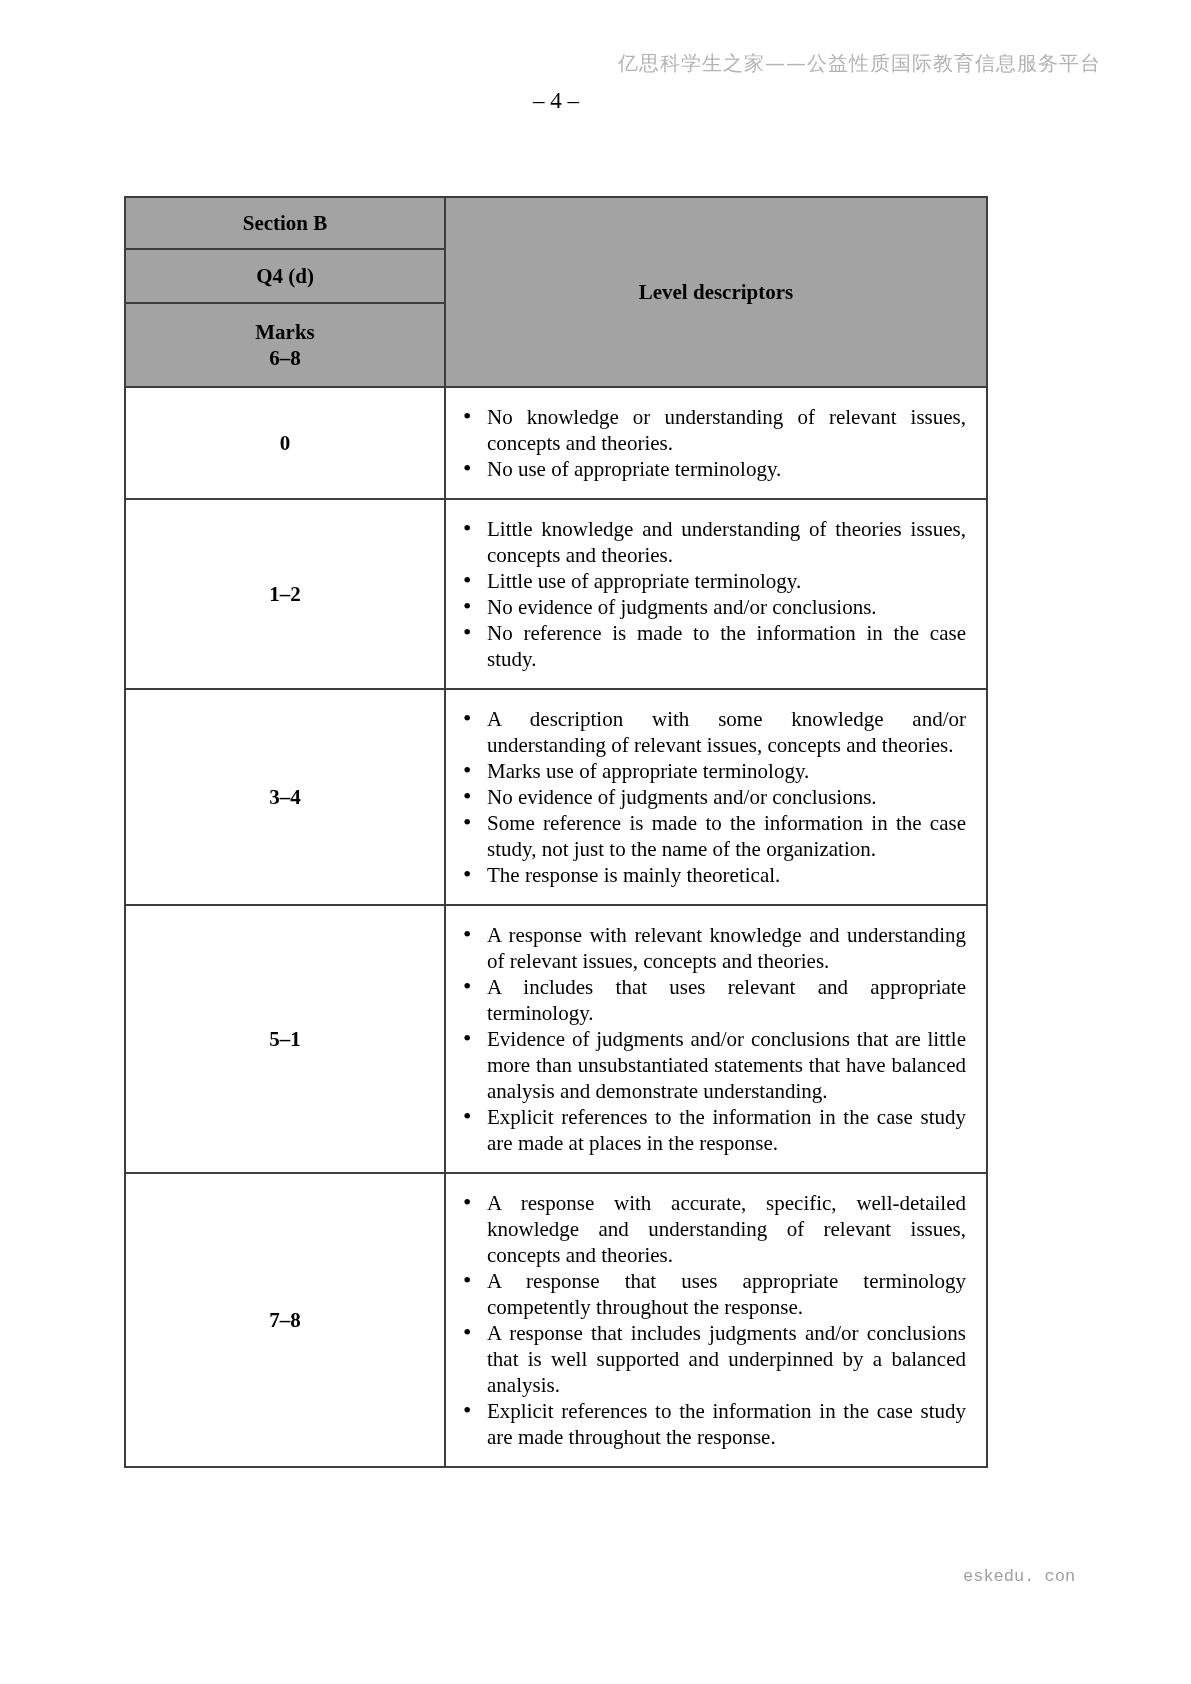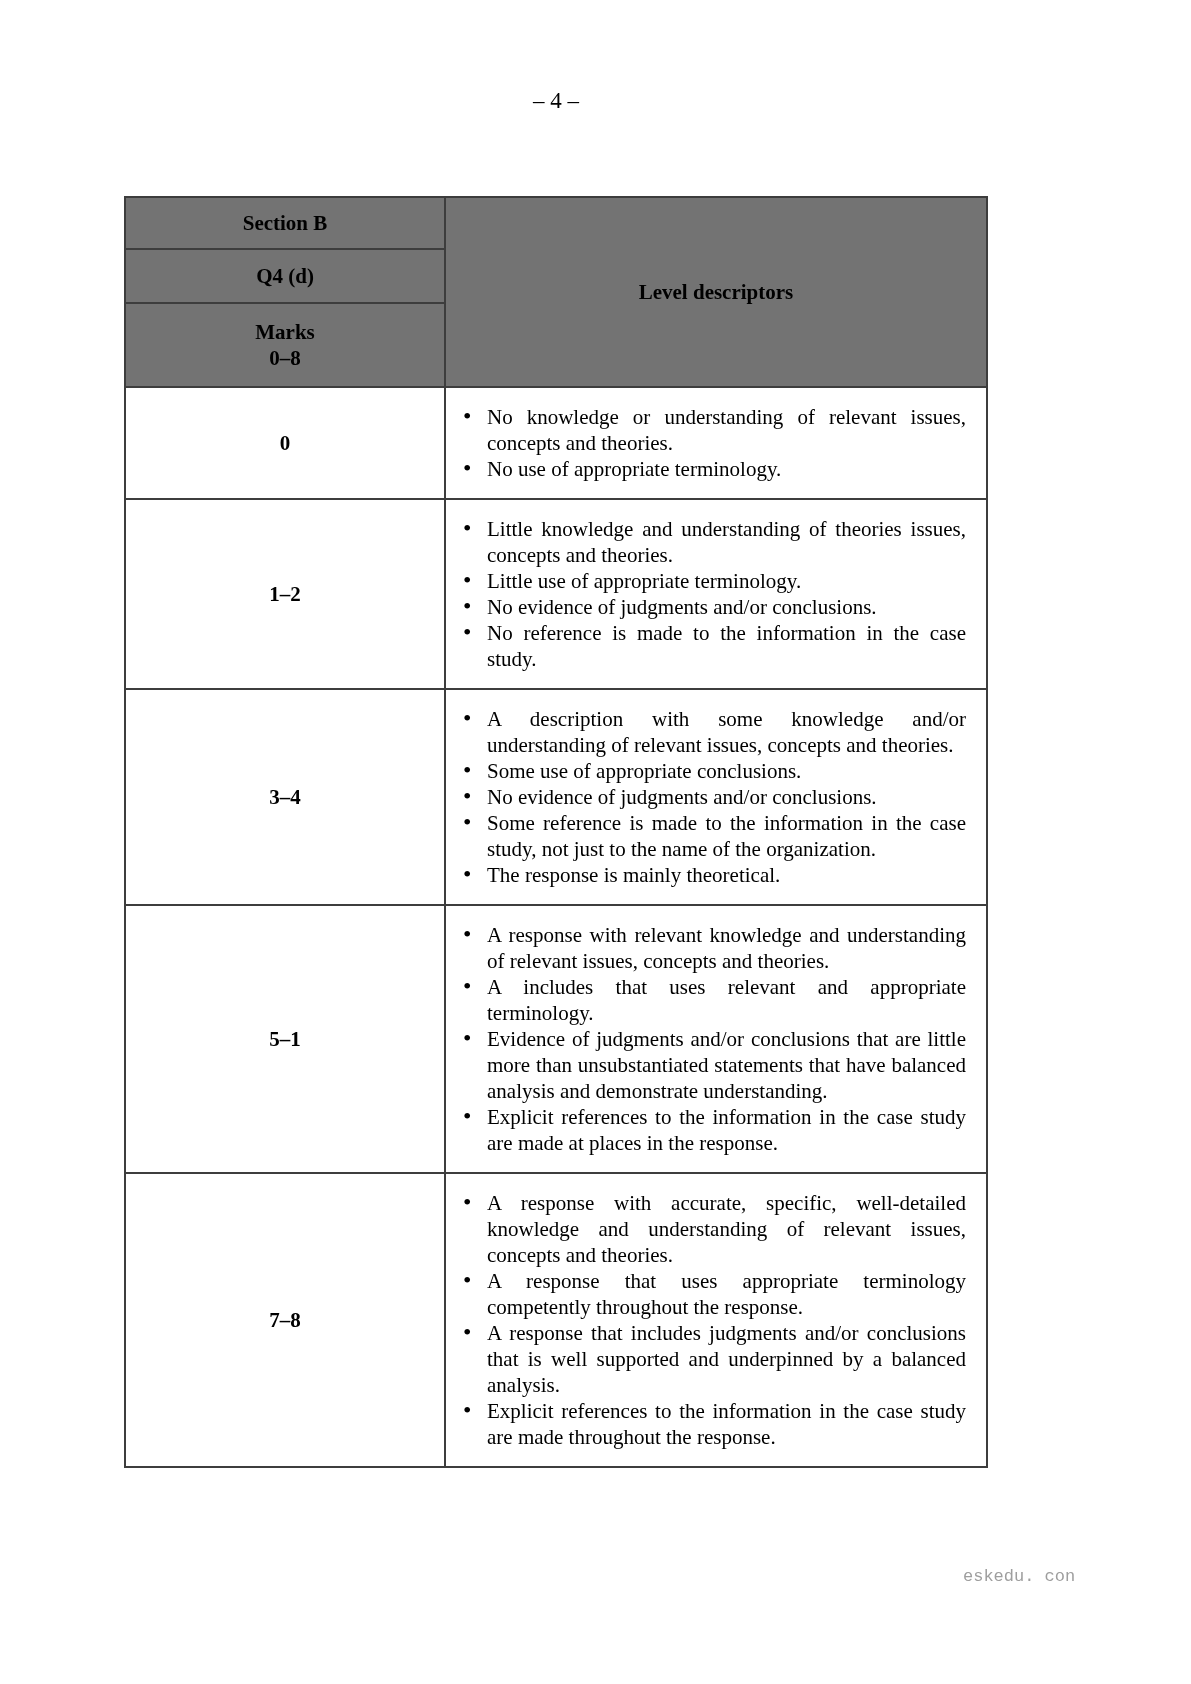--- a/index.html
+++ b/index.html
@@ -50,21 +50,21 @@
     border: 2px solid #3d3d3d;
   }
   table.rubric col.c-marks { width: 320px; }
   table.rubric th, table.rubric td {
     border: 2px solid #3d3d3d;
     font-size: 21px;
     line-height: 26px;
     vertical-align: middle;
   }
   th.hdr {
-    background: #737373;
+    background: #a3a3a3;
     font-weight: bold;
     text-align: center;
     padding: 10px 8px;
   }
   th.h-section  { height: 30px; }
   th.h-question { height: 32px; }
   th.h-marks    { height: 62px; }
   th.h-desc     { font-size: 21px; }
   td.marks-cell {
     text-align: center;
@@ -100,41 +100,42 @@
     font-size: 17px;
     color: #9e9e9e;
     white-space: nowrap;
   }
 </style>
 </head>
 <body>
 
 <div class="page">
 
+  <div class="cn-watermark">亿思科学生之家——公益性质国际教育信息服务平台</div>
 
   <div class="page-number">– 4 –</div>
 
 
   <table class="rubric">
     <colgroup>
       <col class="c-marks">
       <col class="c-desc">
     </colgroup>
     <tbody>
       <tr>
         <th class="hdr h-section">Section B</th>
         <th class="hdr h-desc" rowspan="3">Level descriptors</th>
       </tr>
       <tr>
         <th class="hdr h-question">Q4 (d)</th>
       </tr>
       <tr>
         <th class="hdr h-marks">
           <div>Marks</div>
-          <div>0–8</div>
+          <div>6–8</div>
         </th>
       </tr>
 
       <tr class="body-row">
         <td class="marks-cell">0</td>
         <td class="desc-cell">
           <ul class="bullets">
               <li>No knowledge or understanding of relevant issues, concepts and theories.</li>
               <li>No use of appropriate terminology.</li>
             </ul>
@@ -151,21 +152,21 @@
               <li>No reference is made to the information in the case study.</li>
             </ul>
         </td>
       </tr>
 
       <tr class="body-row">
         <td class="marks-cell">3–4</td>
         <td class="desc-cell">
           <ul class="bullets">
               <li>A description with some knowledge and/or understanding of relevant issues, concepts and theories.</li>
-              <li>Some use of appropriate conclusions.</li>
+              <li>Marks use of appropriate terminology.</li>
               <li>No evidence of judgments and/or conclusions.</li>
               <li>Some reference is made to the information in the case study, not just to the name of the organization.</li>
               <li>The response is mainly theoretical.</li>
             </ul>
         </td>
       </tr>
 
       <tr class="body-row">
         <td class="marks-cell">5–1</td>
         <td class="desc-cell">

